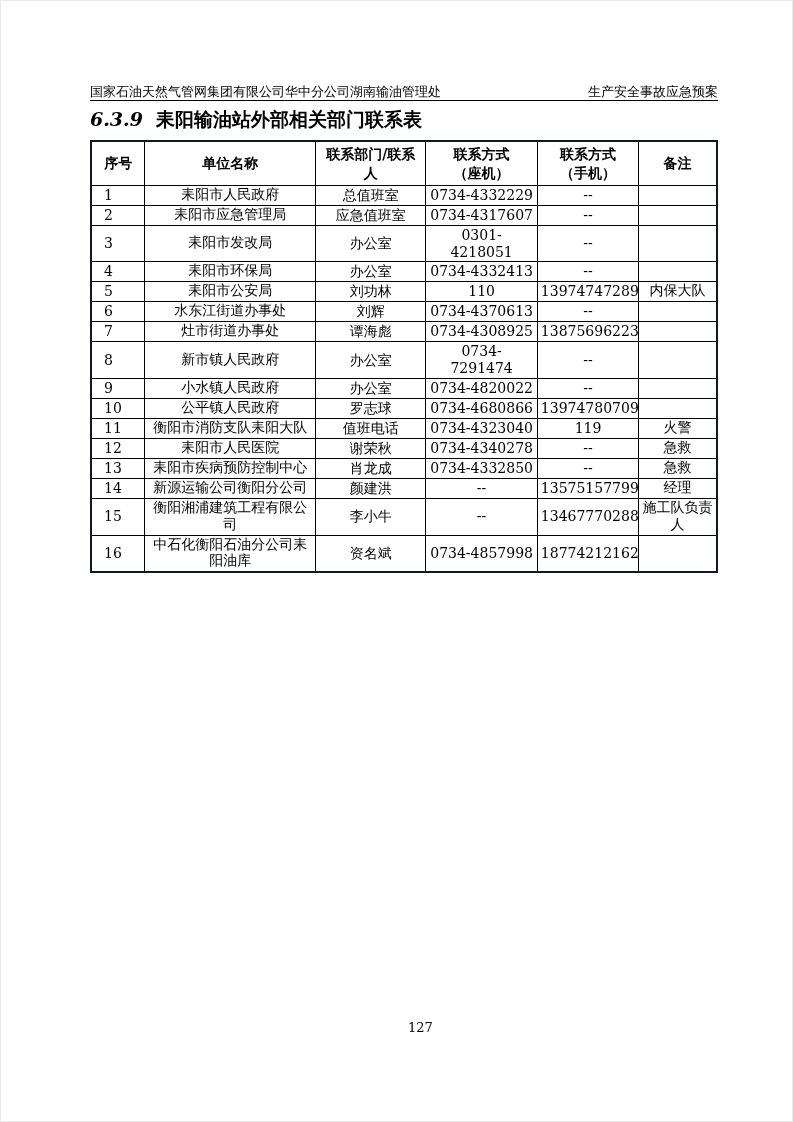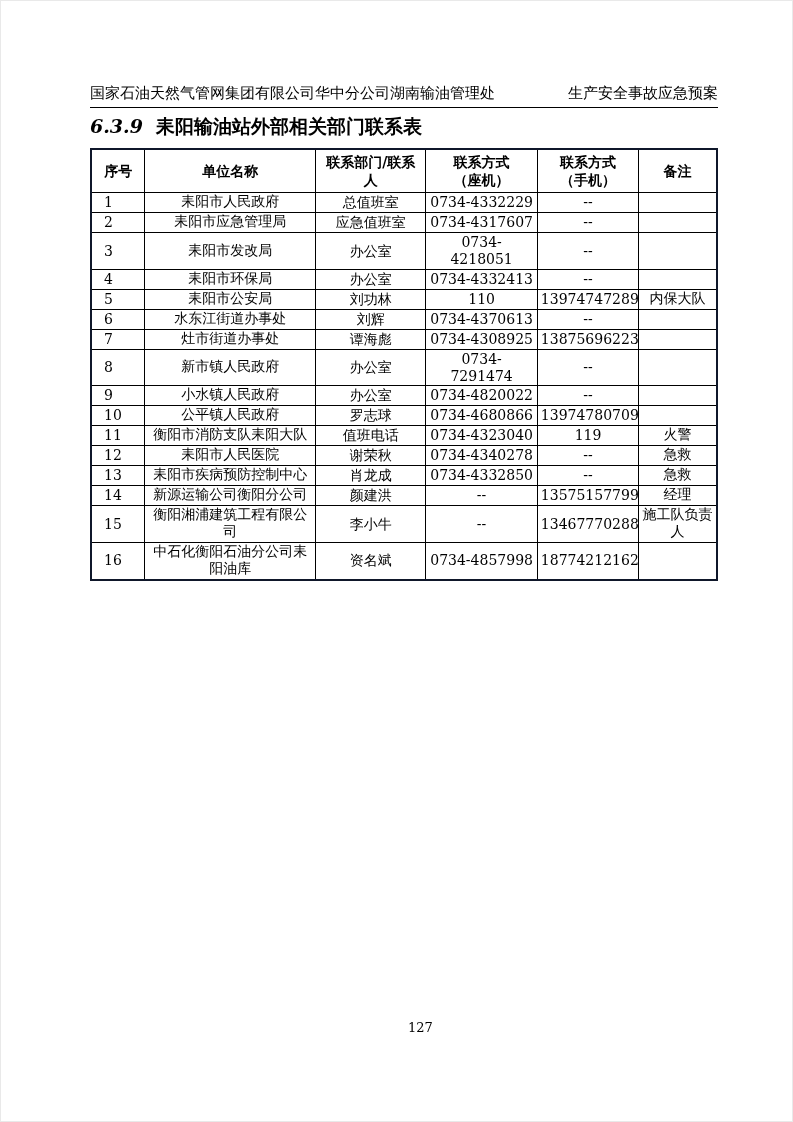--- a/index.html
+++ b/index.html
@@ -9,22 +9,22 @@
     margin:0 auto;
     background:#ffffff;
     color:#000;
     font-family:"DejaVu Serif","Liberation Serif",serif;
     overflow:hidden;
     box-shadow:inset 0 0 0 1px #e9e9e9;
   }
   .content{position:absolute;left:90px;top:84px;width:628px;}
   .doc-header{
     display:flex;justify-content:space-between;align-items:center;
-    font-size:15px;line-height:1.2;
-    padding-bottom:5px;border-bottom:1.5px solid #000;
+    font-size:13px;line-height:1.2;
+    border-bottom:1.5px solid #000;
   }
   .section-title{
     margin:7px 0 0 0;
     font-size:19px;font-weight:bold;line-height:1.25;
   }
   .sec-num{margin-right:13px;font-style:italic;}
   table.contact-table{
     width:100%;margin-top:9px;
     border-collapse:collapse;table-layout:fixed;
     border:2px solid #0f172a;
@@ -100,21 +100,21 @@
             <td class="col-name">耒阳市应急管理局</td>
             <td class="col-contact">应急值班室</td>
             <td class="col-landline">0734-4317607</td>
             <td class="col-mobile">--</td>
             <td class="col-note"></td>
           </tr>
           <tr>
             <td class="col-no">3</td>
             <td class="col-name">耒阳市发改局</td>
             <td class="col-contact">办公室</td>
-            <td class="col-landline">0734- 4218051</td>
+            <td class="col-landline">0301- 4218051</td>
             <td class="col-mobile">--</td>
             <td class="col-note"></td>
           </tr>
           <tr>
             <td class="col-no">4</td>
             <td class="col-name">耒阳市环保局</td>
             <td class="col-contact">办公室</td>
             <td class="col-landline">0734-4332413</td>
             <td class="col-mobile">--</td>
             <td class="col-note"></td>

